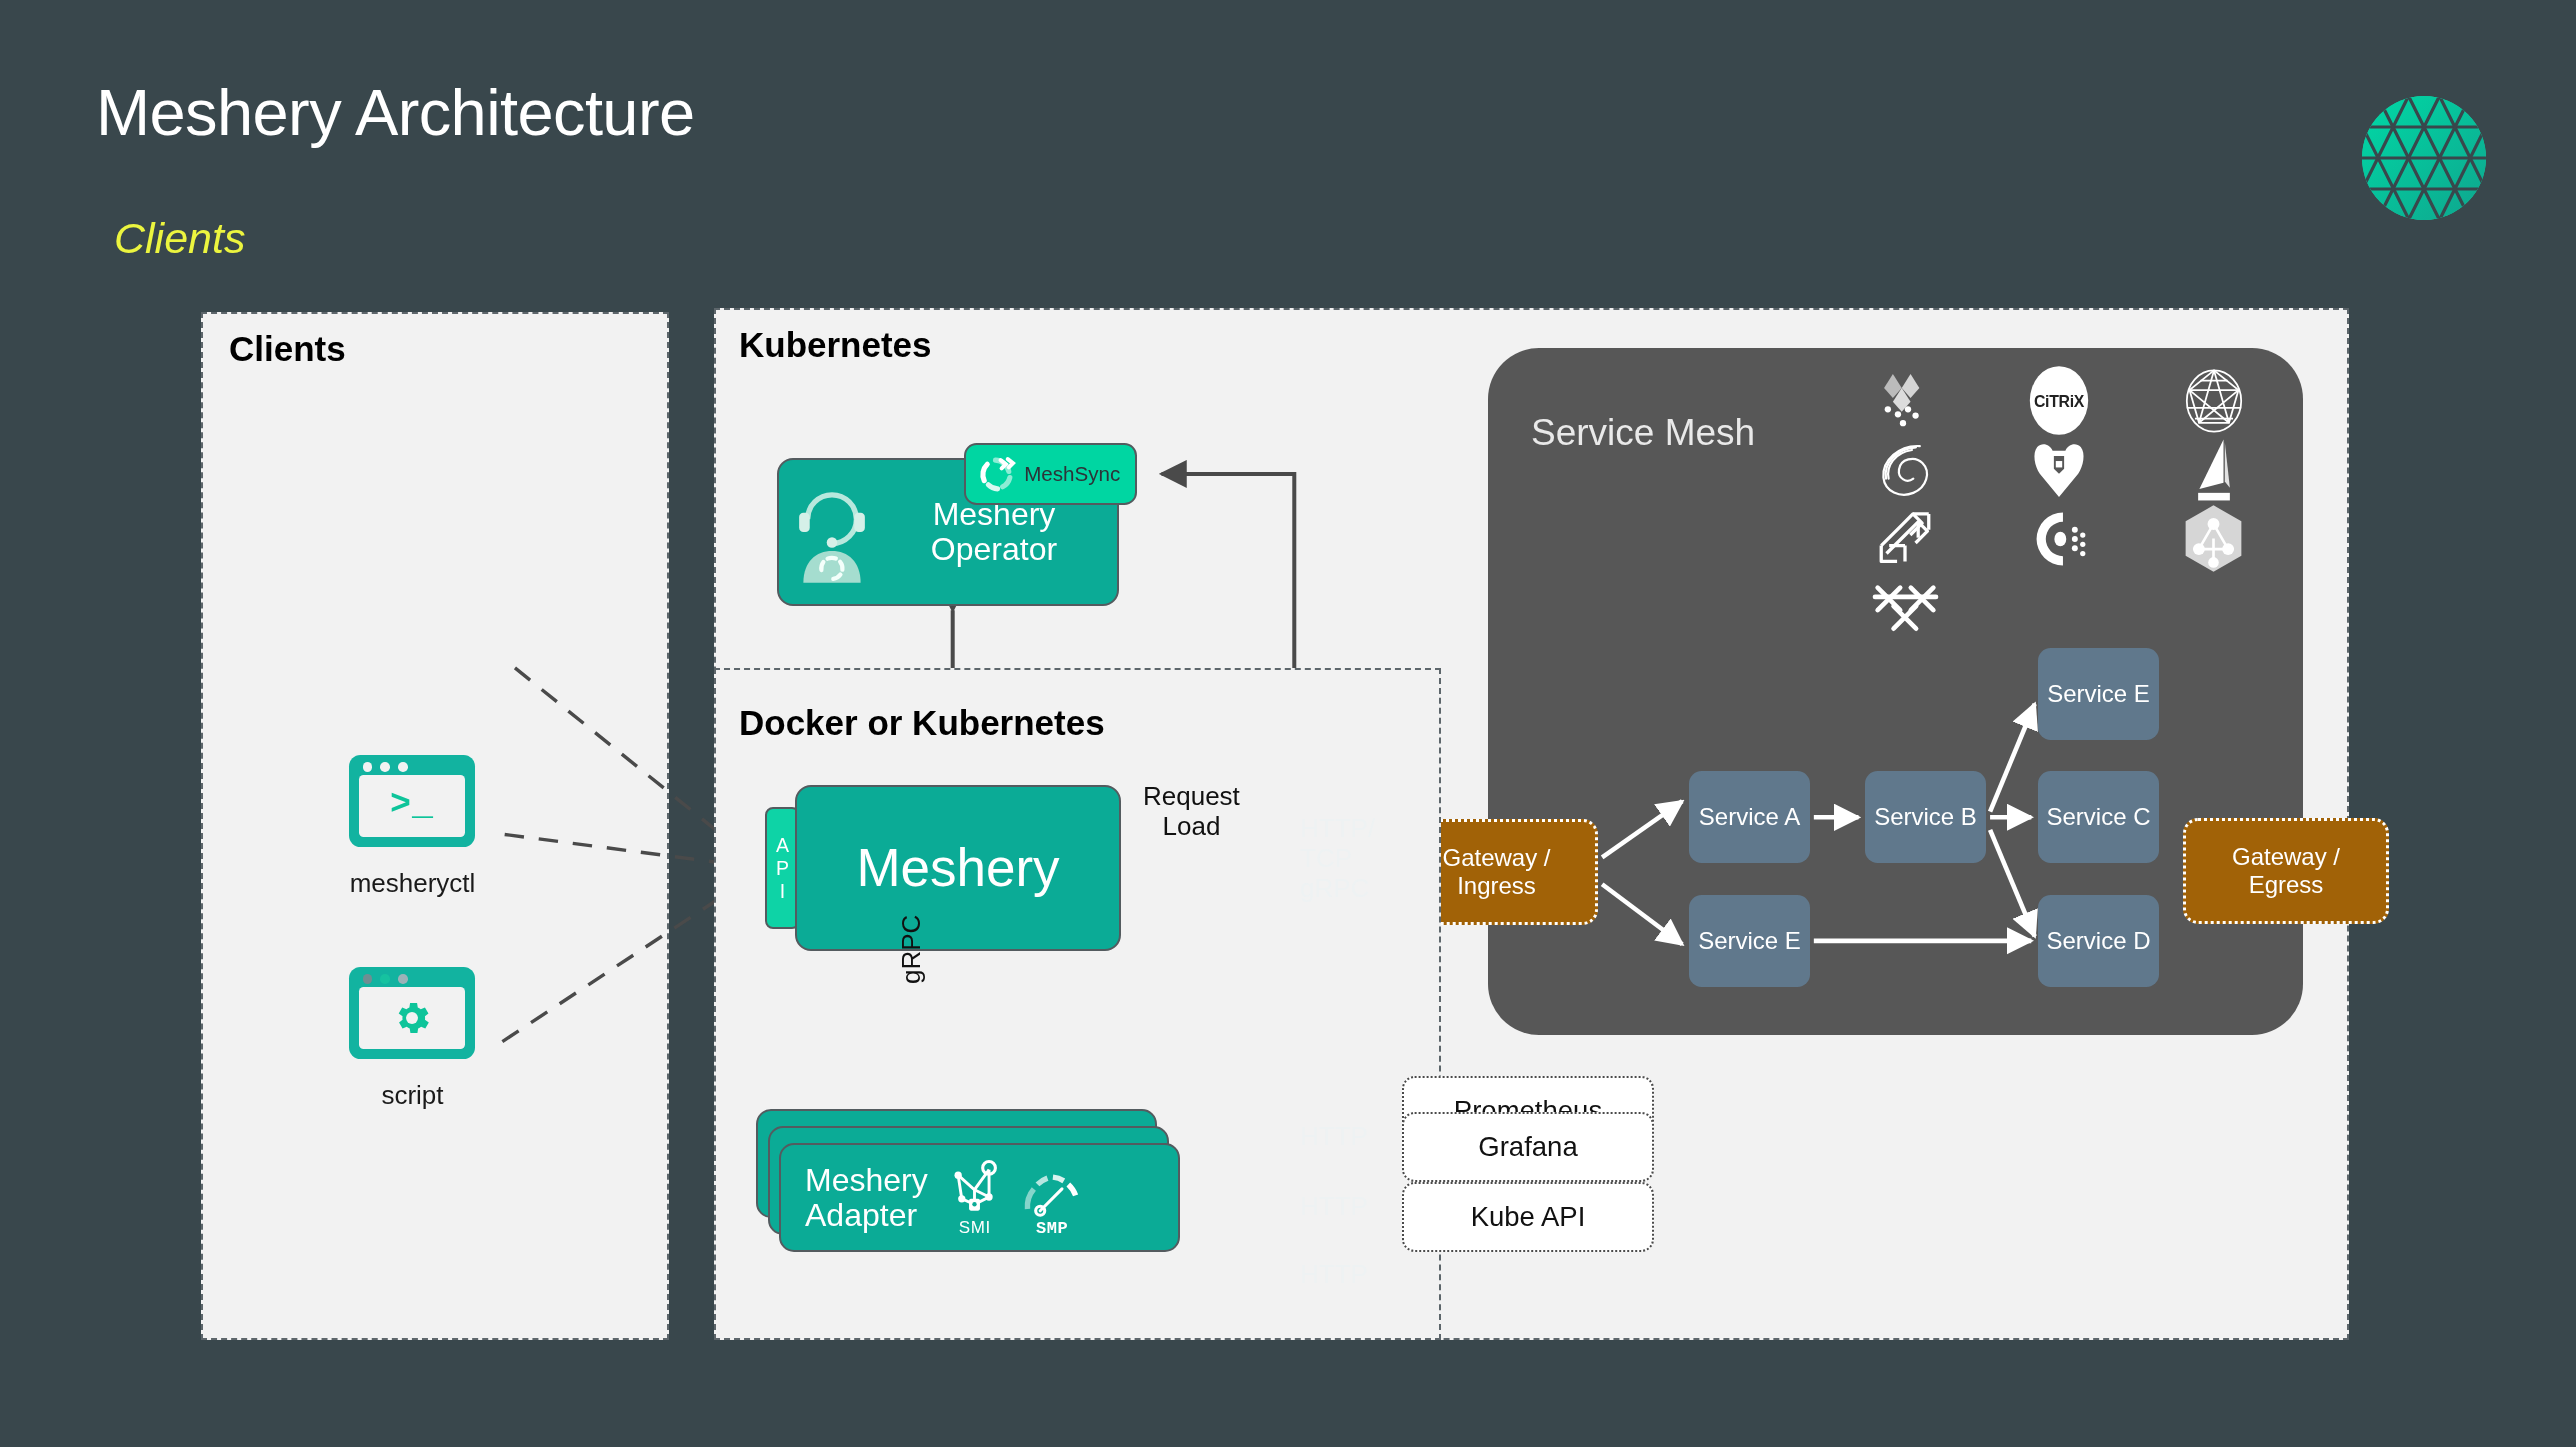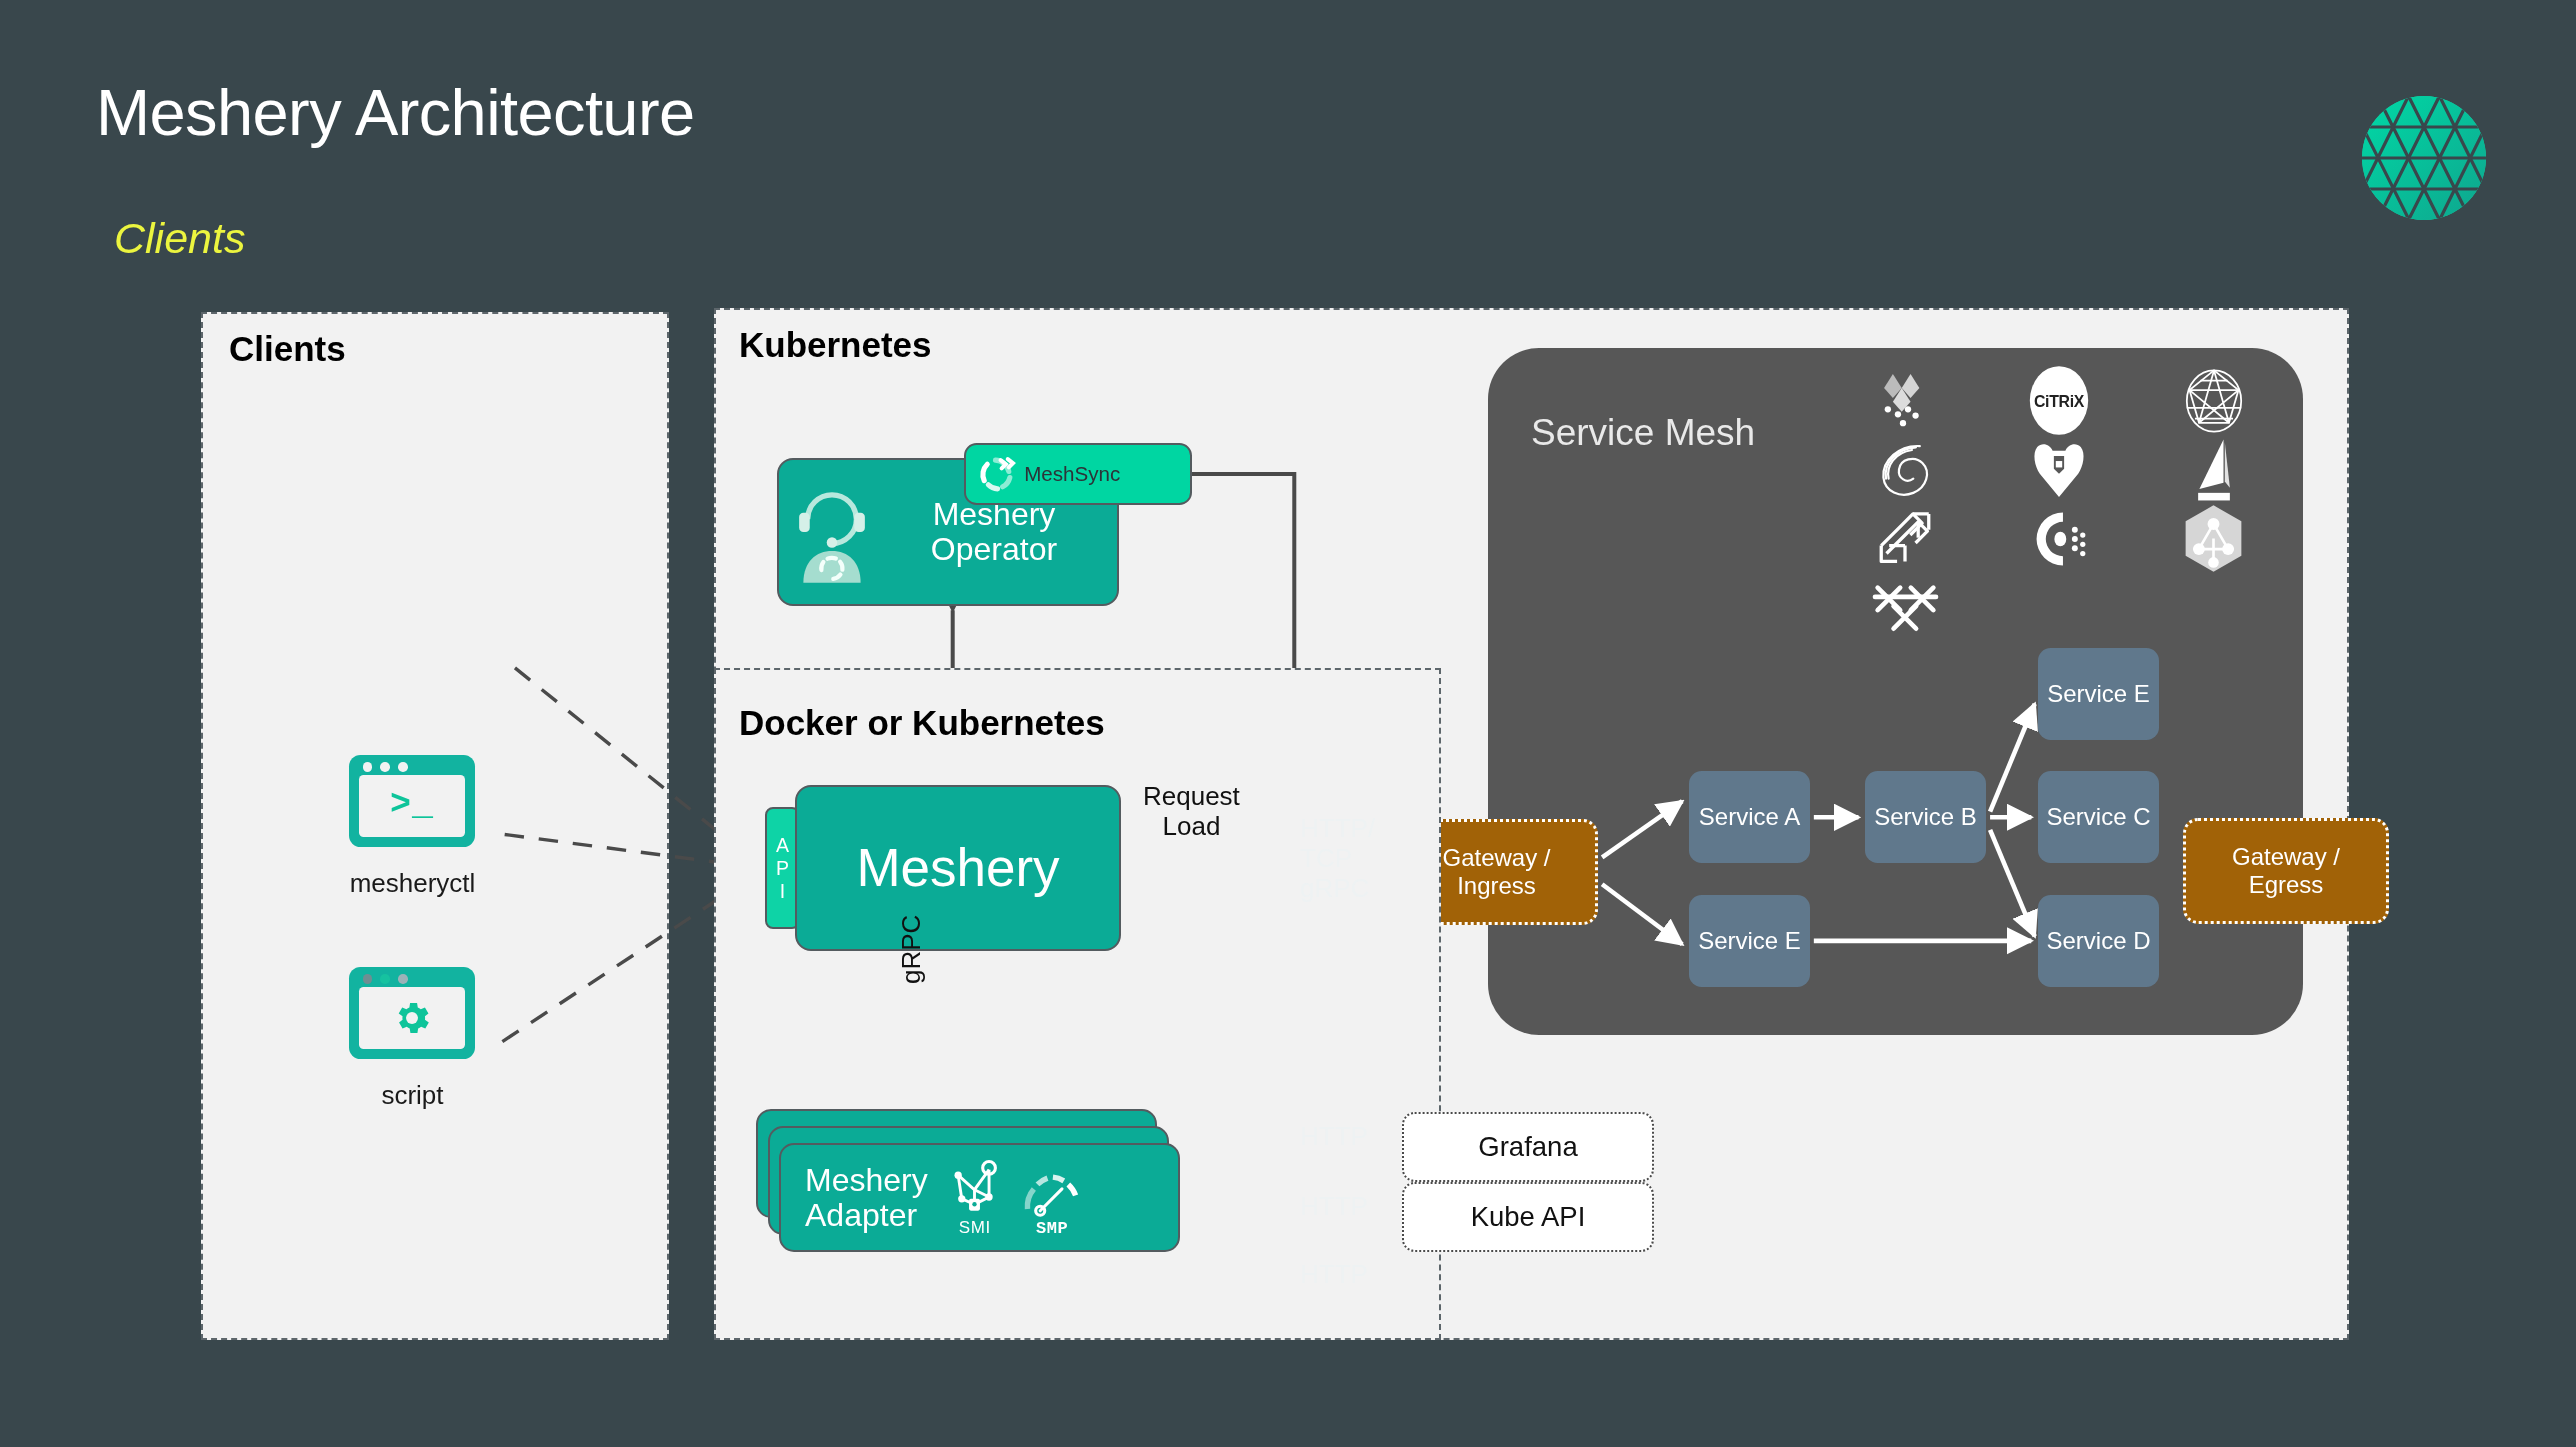--- a/index.html
+++ b/index.html
@@ -100,21 +100,21 @@
   .teal-box {
     position: absolute; background: #0bab96; border: 2.9px solid #545b5f;
     border-radius: 16px; color: #fff; display: flex; align-items: center;
     justify-content: center; text-align: center; line-height: 1.08;
   }
   #box-operator { left: 777px; top: 458px; width: 342px; height: 148px;
                   font-size: 32px; padding-left: 92px; z-index: 7; }
   #op-icon { position: absolute; left: 15px; top: 20.6px; width: 76px; height: 106px; }
 
   #badge-meshsync {
-    position: absolute; left: 964px; top: 443px; width: 228px; height: 62px;
+    position: absolute; left: 964px; top: 443px; width: 173px; height: 62px;
     background: #00d6a2; border: 2.9px solid #545b5f; border-radius: 12.6px;
     display: flex; align-items: center; gap: 6.9px; padding-left: 10.3px;
     color: #2c3338; font-size: 20.6px; z-index: 9;
   }
   #badge-meshsync .ms-ico { width: 41px; height: 41px; flex: 0 0 41px; }
 
   #box-meshery {
     left: 795px; top: 785px; width: 326px; height: 166px;
     font-size: 53px; z-index: 8;
   }
@@ -499,20 +499,23 @@
           <g stroke="#fff" stroke-width="3.4" stroke-linecap="round">
             <path d="M20 46 L44 22"></path>
           </g>
           <circle cx="20" cy="46" r="5" fill="none" stroke="#fff" stroke-width="3.4"></circle>
         </svg>
         <span class="smp-word">SMP</span>
       </span>
     </span>
   </div>
 
+  <div class="obs" id="obs-prom">
+    <span>Prometheus</span>
+    </div>
   <div class="obs" id="obs-kube">
     <span>Kube API</span>
     </div>
   <div class="obs" id="obs-graf">
     <span>Grafana</span>
     </div>
 
   <div class="lbl dark" id="lbl-request">Request
 Load</div>
   <div class="lbl light" id="lbl-proto">HTTP/

